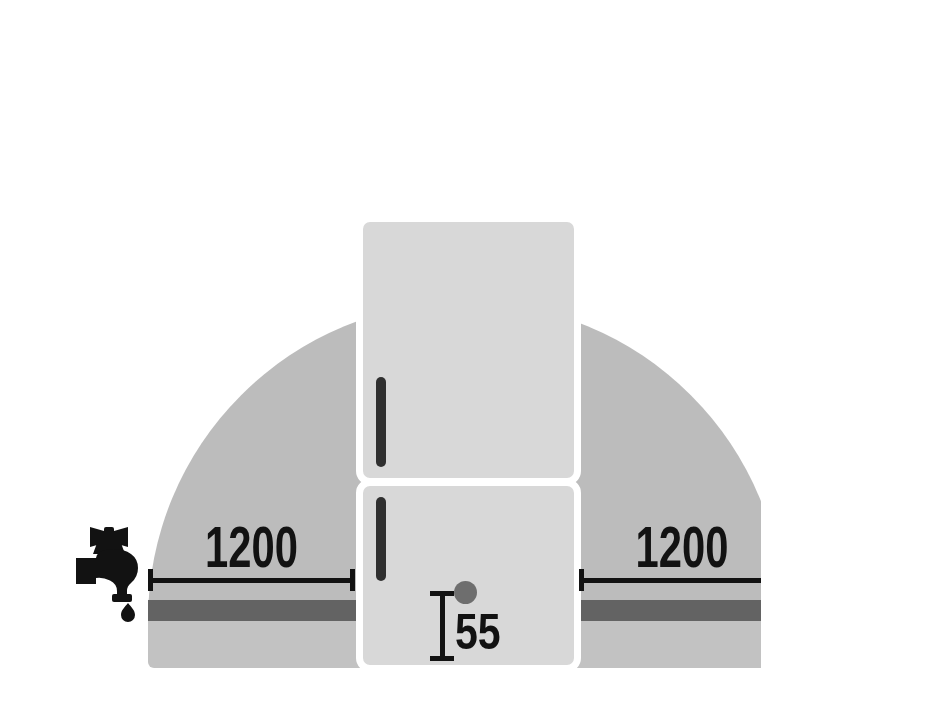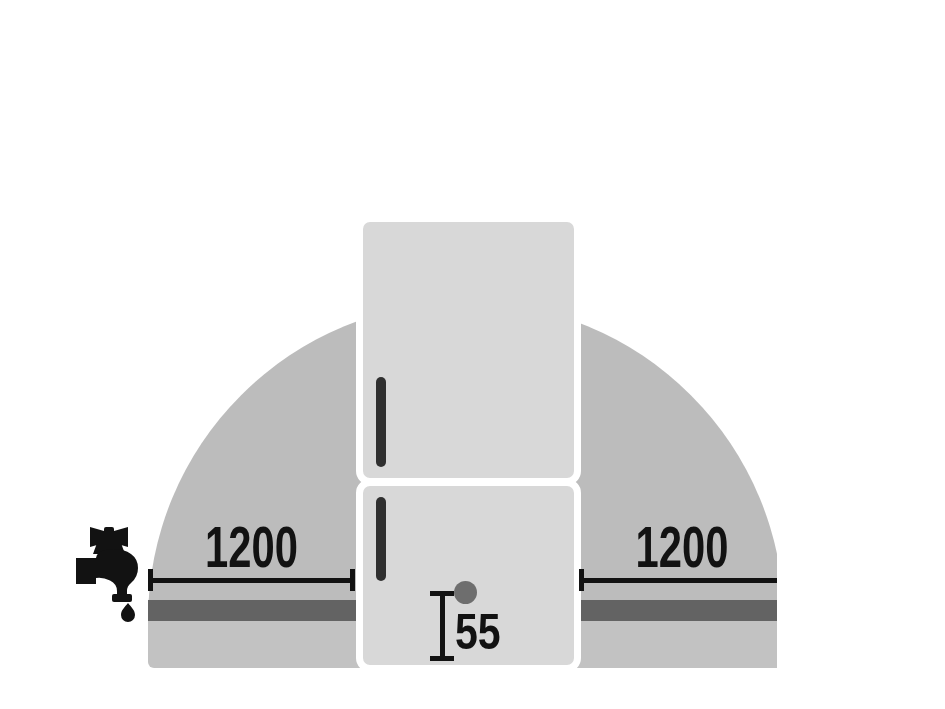--- a/index.html
+++ b/index.html
@@ -7,21 +7,20 @@
     padding: 0;
     background: #ffffff;
     font-family: "Liberation Sans", sans-serif;
   }
   .canvas {
     position: relative;
     width: 761px;
     height: 709px;
     background: var(--background, #ffffff);
     overflow: hidden;
-    padding-left: 16px;
   }
   .abs { position: absolute; }
 
   
   .dome {
     left: 148px; top: 302px; width: 636px; height: 318px;
     background: var(--dome-fill, #bcbcbc);
     border-radius: 318px 318px 0 0;
   }
   .base {

